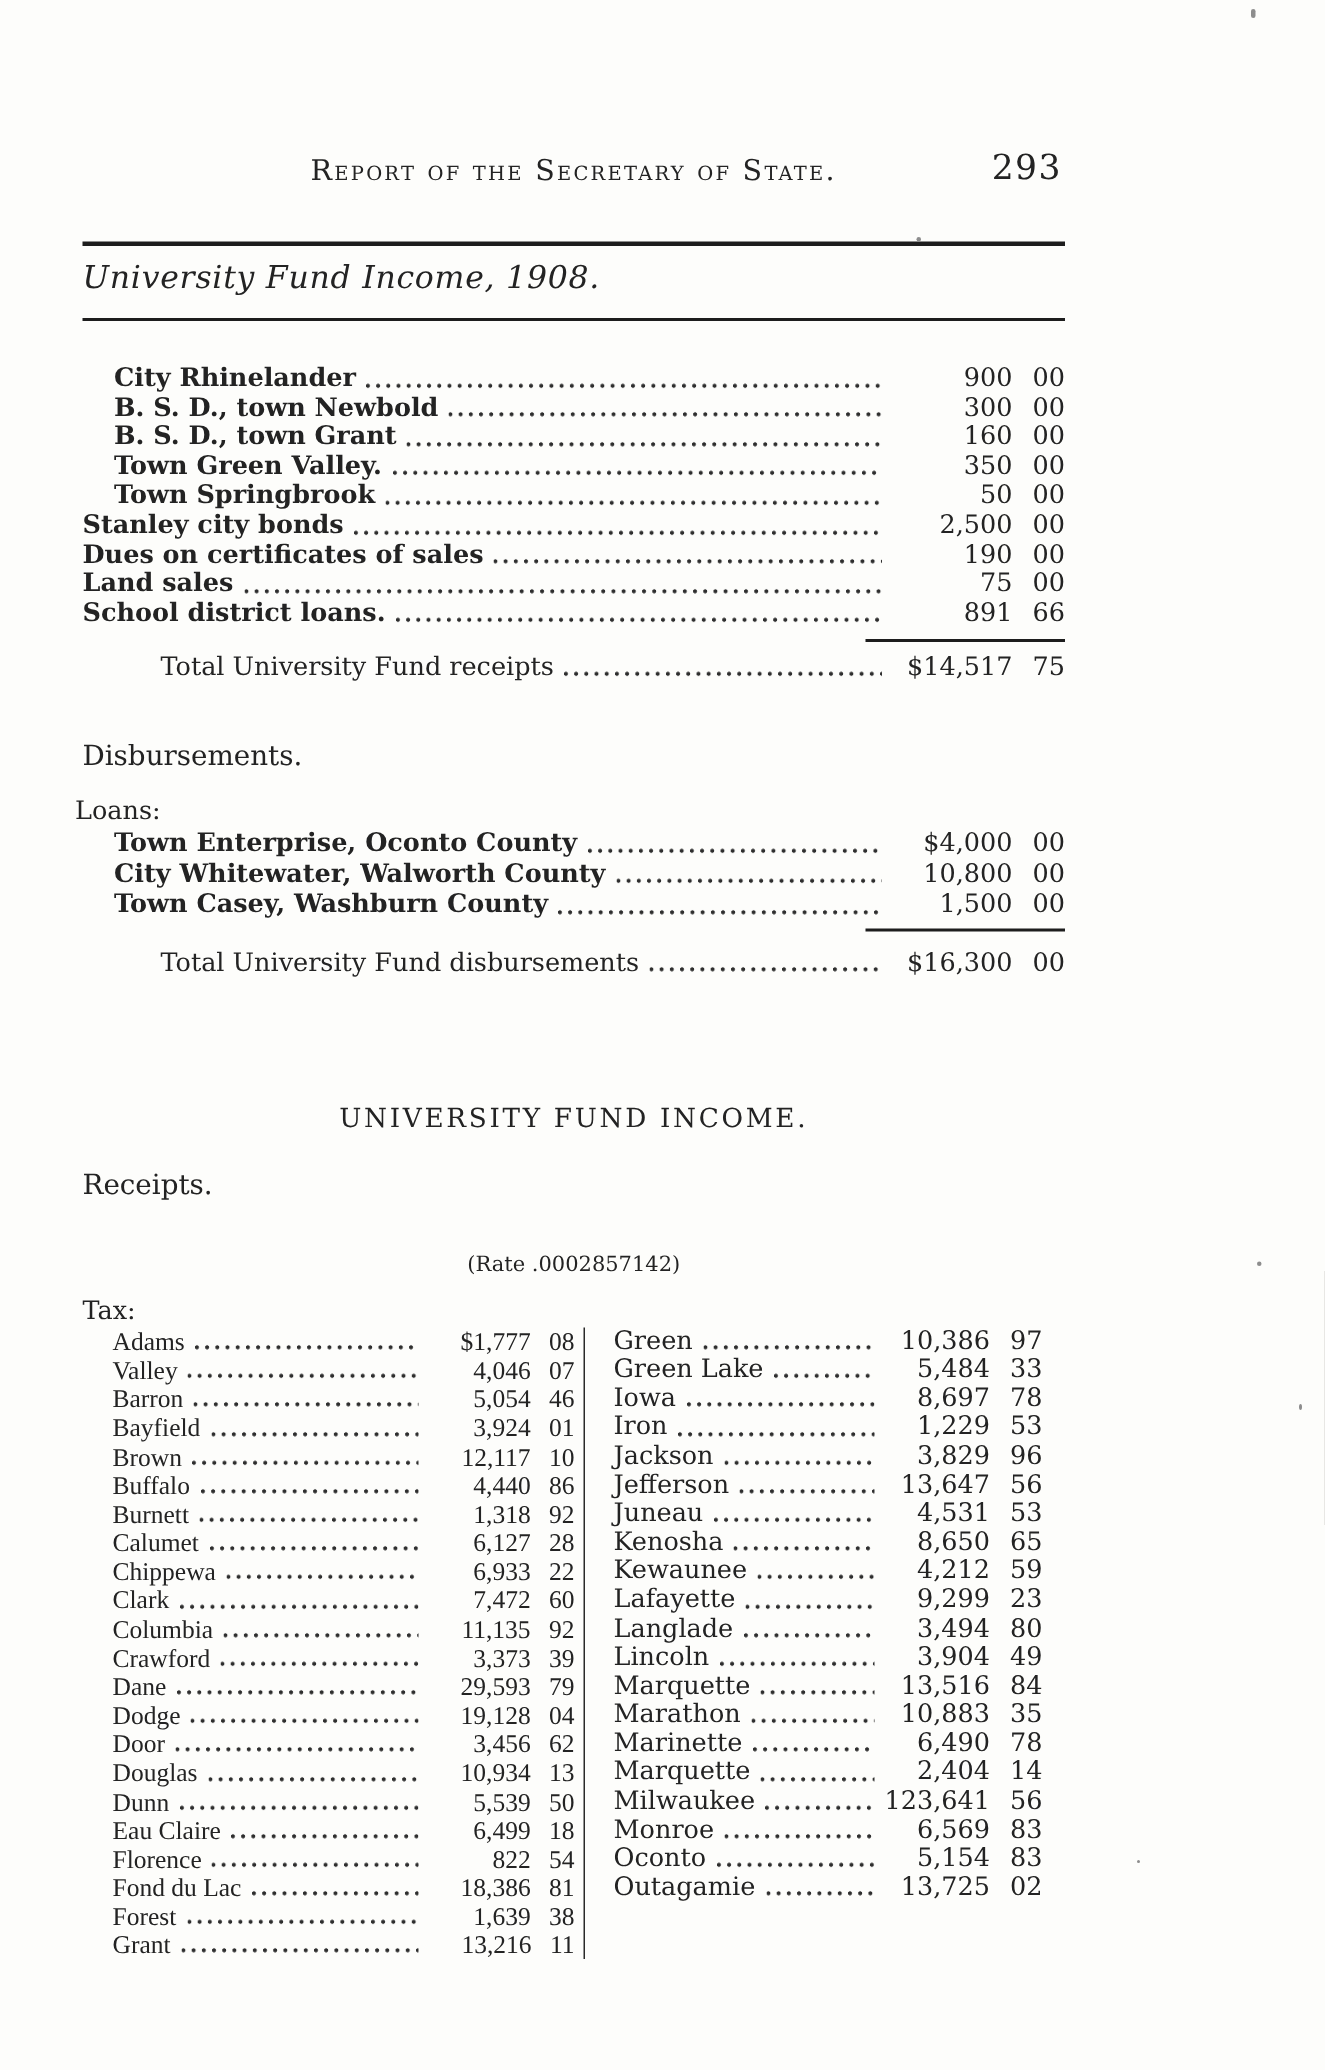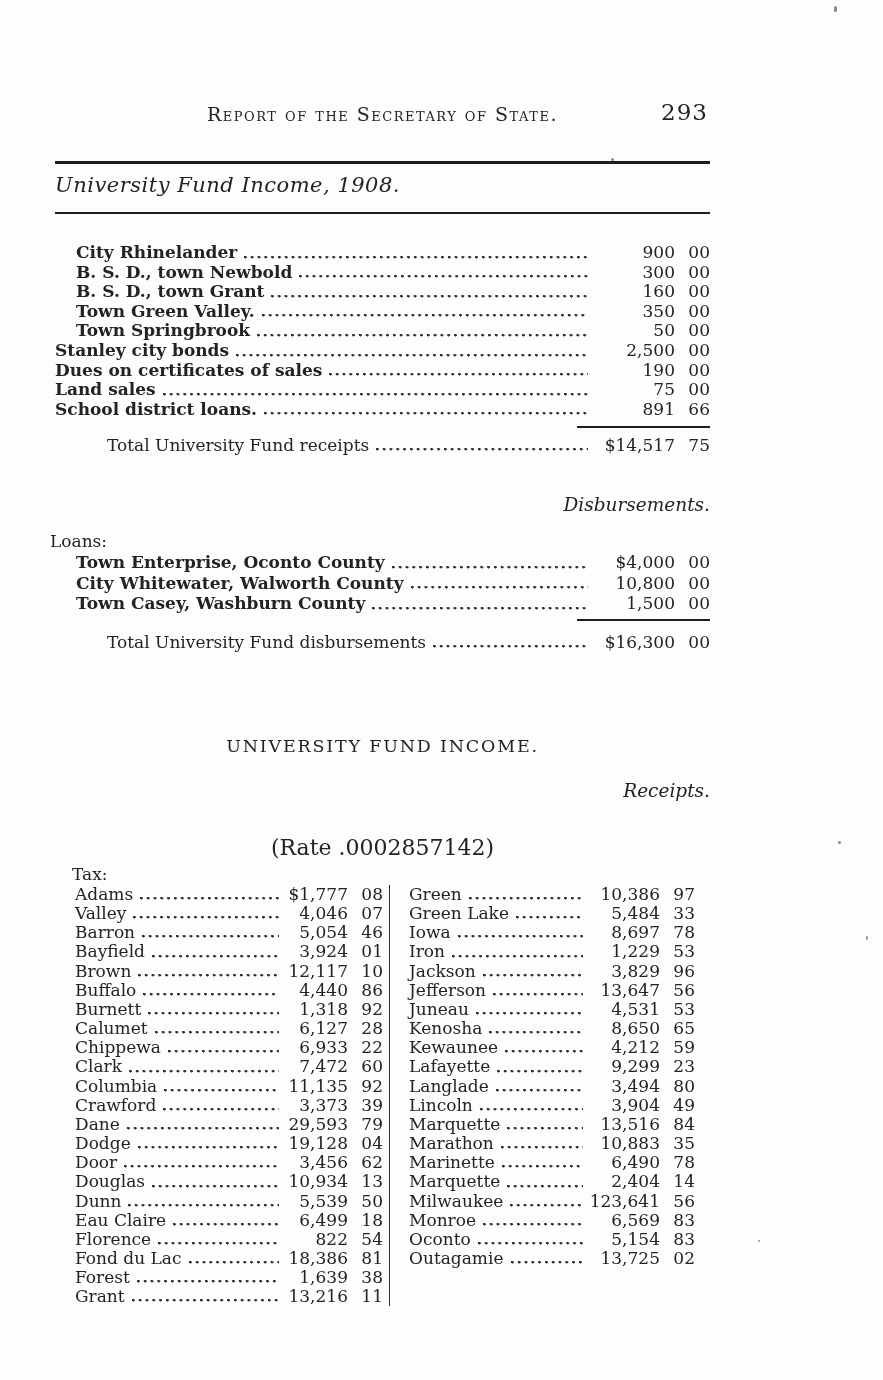--- a/index.html
+++ b/index.html
@@ -45,38 +45,38 @@
   .receipts-list{top:243px;}
   .loans-list{top:552px;line-height:20.6px;}
   .loans-list .money-row{line-height:20.6px;}
   .short-rule{position:absolute;left:577px;width:133px;height:2px;background:#1d1d1d;}
   .short-rule-1{top:426px;}
   .short-rule-2{top:619px;}
   .total-row{position:absolute;left:55px;width:655px;display:flex;align-items:baseline;font-size:17px;}
   .total-row .label{padding-left:52px;white-space:nowrap;}
   .total-row-1{top:435px;}
   .total-row-2{top:632px;}
-  .section-italic{position:absolute;left:55px;width:655px;text-align:right;font-style:italic;font-size:18.5px;}
+  .section-italic{position:absolute;left:55px;width:655px;text-align:left;font-size:18.5px;}
   .disb-heading{top:494px;}
   .group-label{position:absolute;left:50px;font-size:17px;}
   .loans-label{top:531px;}
-  .tax-label{top:864px;left:72px;}
+  .tax-label{top:864px;left:55px;}
   .income-heading{
     position:absolute;left:55px;width:655px;top:736px;
     text-align:center;font-size:17.5px;letter-spacing:1.8px;
   }
   .receipts-sub{top:780px;}
-  .rate-note{position:absolute;left:55px;width:655px;top:835px;text-align:center;font-size:22px;}
+  .rate-note{position:absolute;left:55px;width:655px;top:835px;text-align:center;font-size:14px;}
   
   .tax-table{
     position:absolute;left:55px;top:885px;width:640px;
     display:flex;font-size:17px;
   }
   .tax-col{display:flex;flex-direction:column;}
-  .tax-col-left{width:328px;padding-right:6px;}
+  .tax-col-left{width:328px;padding-right:6px;font-family:Liberation Serif, serif;}
   .tax-col-right{flex:1;border-left:1.5px solid #2a2a2a;padding-left:19px;}
   .tax-row{display:flex;align-items:baseline;line-height:19.15px;}
   .tax-row .label{white-space:nowrap;padding-left:20px;}
   .tax-col-right .tax-row .label{padding-left:0;}
   .tax-row .amt{width:100px;}
   .tax-col-right .tax-row .amt{width:108px;}
   
   .speck{position:absolute;background:#8d8d8d;border-radius:50%;}
 </style>
 </head>

